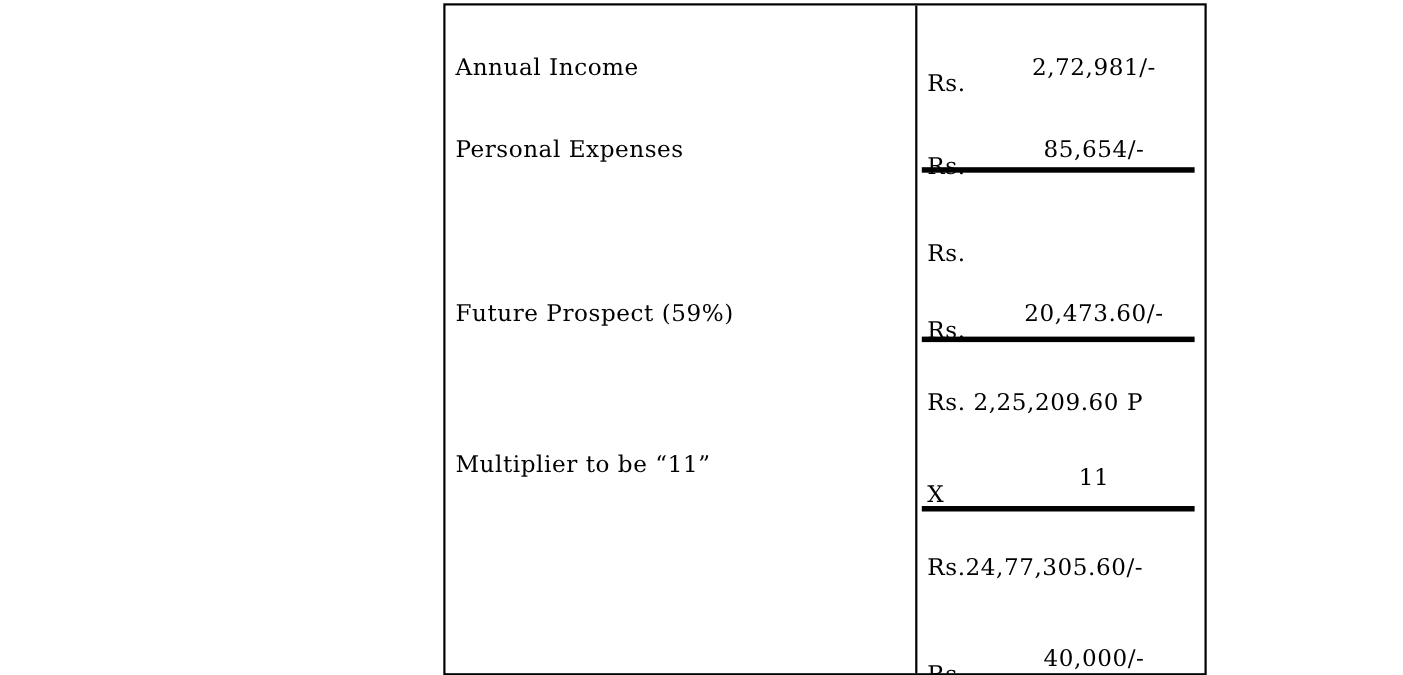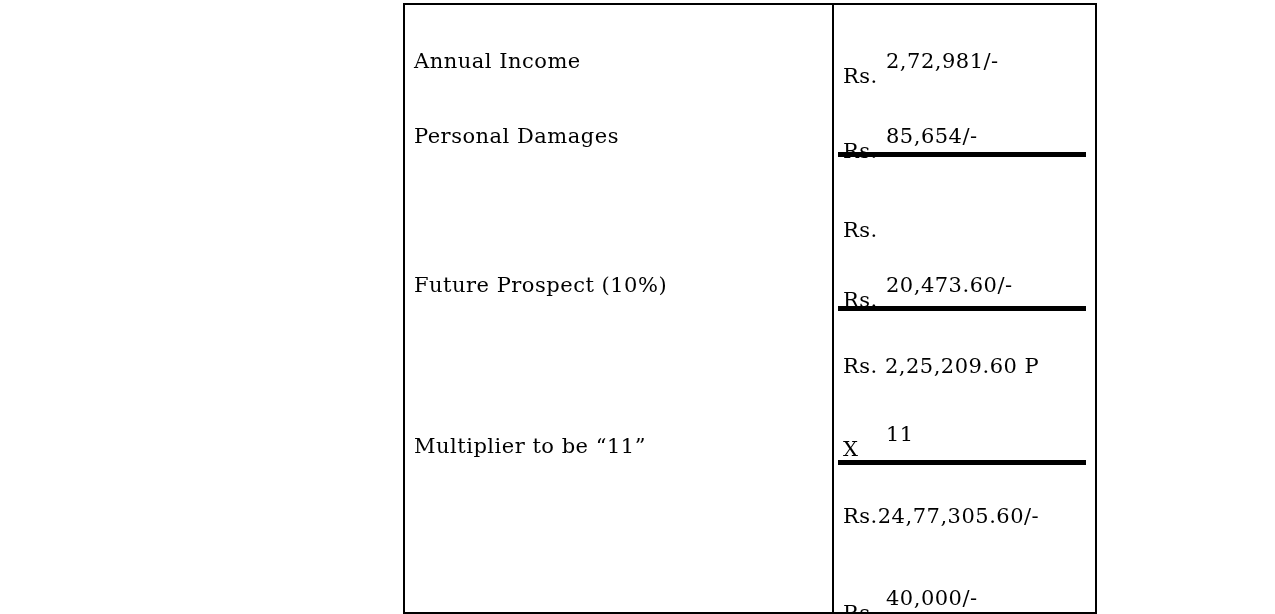--- a/index.html
+++ b/index.html
@@ -51,23 +51,23 @@
     letter-spacing: 0.5px;
   }
   .cur {
     position: absolute;
     left: 9px;
     white-space: pre;
     margin-top: 15px;
   }
   .amt {
     position: absolute;
-    left: 52px;
+    left: 68px;
     right: 8px;
-    text-align: left;
+    text-align: center;
     white-space: pre;
   }
   .amt-left {
     position: absolute;
     left: 9px;
     white-space: pre;
   }
   .rule {
     position: absolute;
     left: 433px;
@@ -77,23 +77,23 @@
   }
 </style>
 </head>
 <body>
 
 <div class="page">
   <div class="calc-table">
     <div class="col-divider"></div>
 
     <div class="lbl" style="top:43px">Annual Income</div>
-    <div class="lbl" style="top:118px">Personal Damages</div>
-    <div class="lbl" style="top:267px">Future Prospect (10%)</div>
-    <div class="lbl" style="top:428px">Multiplier to be “11”</div>
+    <div class="lbl" style="top:118px">Personal Expenses</div>
+    <div class="lbl" style="top:267px">Future Prospect (59%)</div>
+    <div class="lbl" style="top:404px">Multiplier to be “11”</div>
 
     <div class="val" style="top:43px">
       <span class="cur">Rs.</span>
       <span class="amt">2,72,981/-</span>
     </div>
 
     <div class="val" style="top:118px">
       <span class="cur">Rs.</span>
       <span class="amt">85,654/-</span>
     </div>

